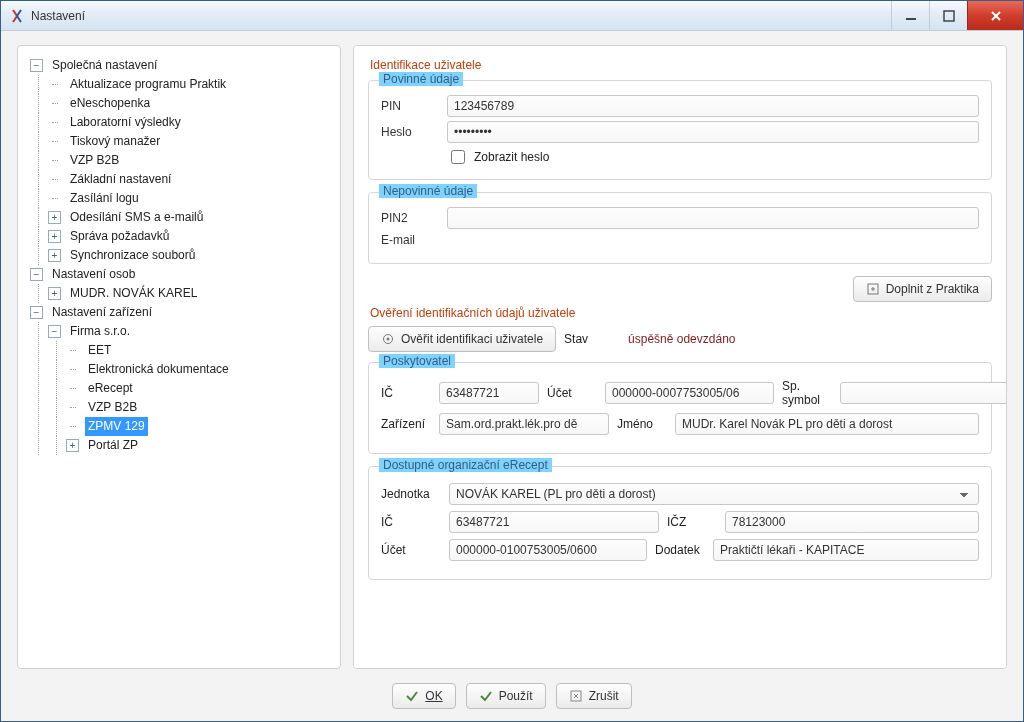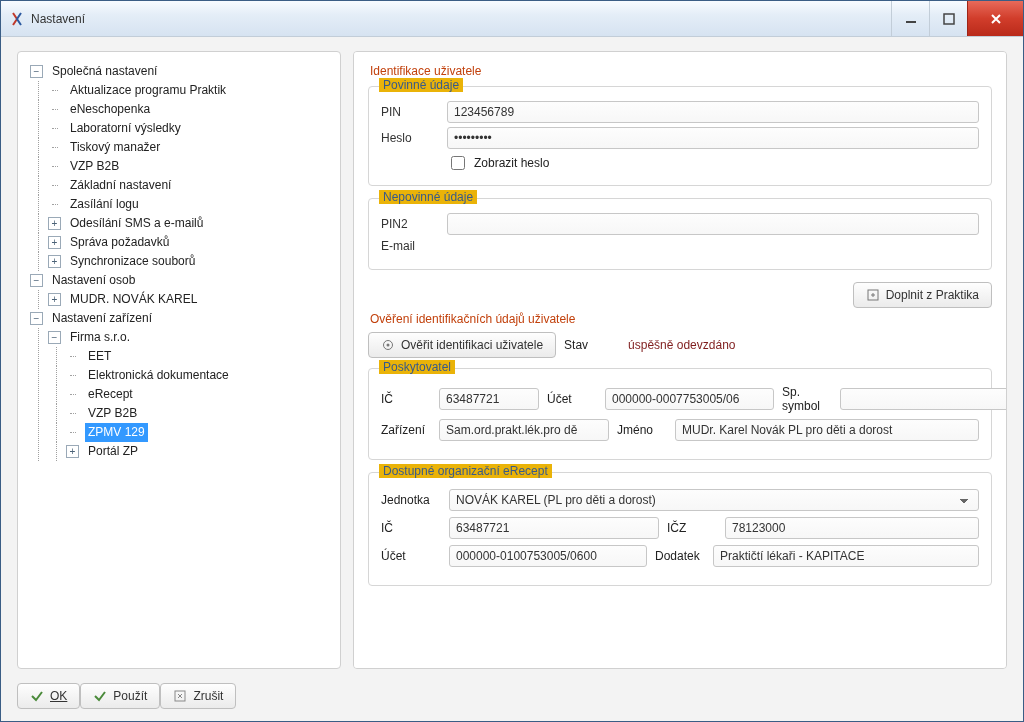--- a/index.html
+++ b/index.html
@@ -14,21 +14,21 @@
     width: 1024px;
     height: 722px;
     background: #fff;
     display: flex;
     flex-direction: column;
     box-shadow: 0 0 12px rgba(0,0,0,0.4);
     border: 1px solid #3a5d85;
   }
   
   .titlebar {
-    height: 36px;
+    height: 30px;
     background: linear-gradient(#f7fbff, #e4edf7 40%, #d6e3f1);
     border-bottom: 1px solid #c2cdd8;
     display: flex;
     align-items: center;
     padding: 0 0 0 8px;
   }
   .titlebar .appicon {
     width: 16px; height: 16px;
     margin-right: 6px;
     position: relative;
@@ -139,21 +139,21 @@
   .group {
     border: 1px solid #d6d6d6;
     border-radius: 4px;
     margin: 8px 0 12px 0;
     padding: 10px 12px 12px 12px;
     position: relative;
   }
   .group > .legend {
     position: absolute;
     top: -9px; left: 10px;
-    background: #eab308;
+    background: #7dd3fc;
     padding: 0 4px;
     color: #385a8a;
     font-size: 12px;
   }
   .section-title {
     color: #c2410c;
     margin: 4px 0 2px 2px;
   }
 
   .formrow {
@@ -196,21 +196,22 @@
     gap: 6px;
     cursor: pointer;
     color: #333;
     font: inherit;
   }
   .btn .ico { width: 14px; height: 14px; display: inline-flex; align-items:center; justify-content:center; }
   .rightalign { display:flex; justify-content:flex-end; margin-top:6px; }
 
   .bottombar {
     display: flex;
-    justify-content: flex-start;
+    justify-content: center;
+    gap: 10px;
     padding-top: 4px;
   }
 
   select.txt {
     appearance: none;
     -webkit-appearance: none;
     padding-right: 22px;
     background:
       linear-gradient(45deg, transparent 50%, #666 50%) calc(100% - 14px) 9px / 5px 5px no-repeat,
       linear-gradient(-45deg, transparent 50%, #666 50%) calc(100% - 9px) 9px / 5px 5px no-repeat,

